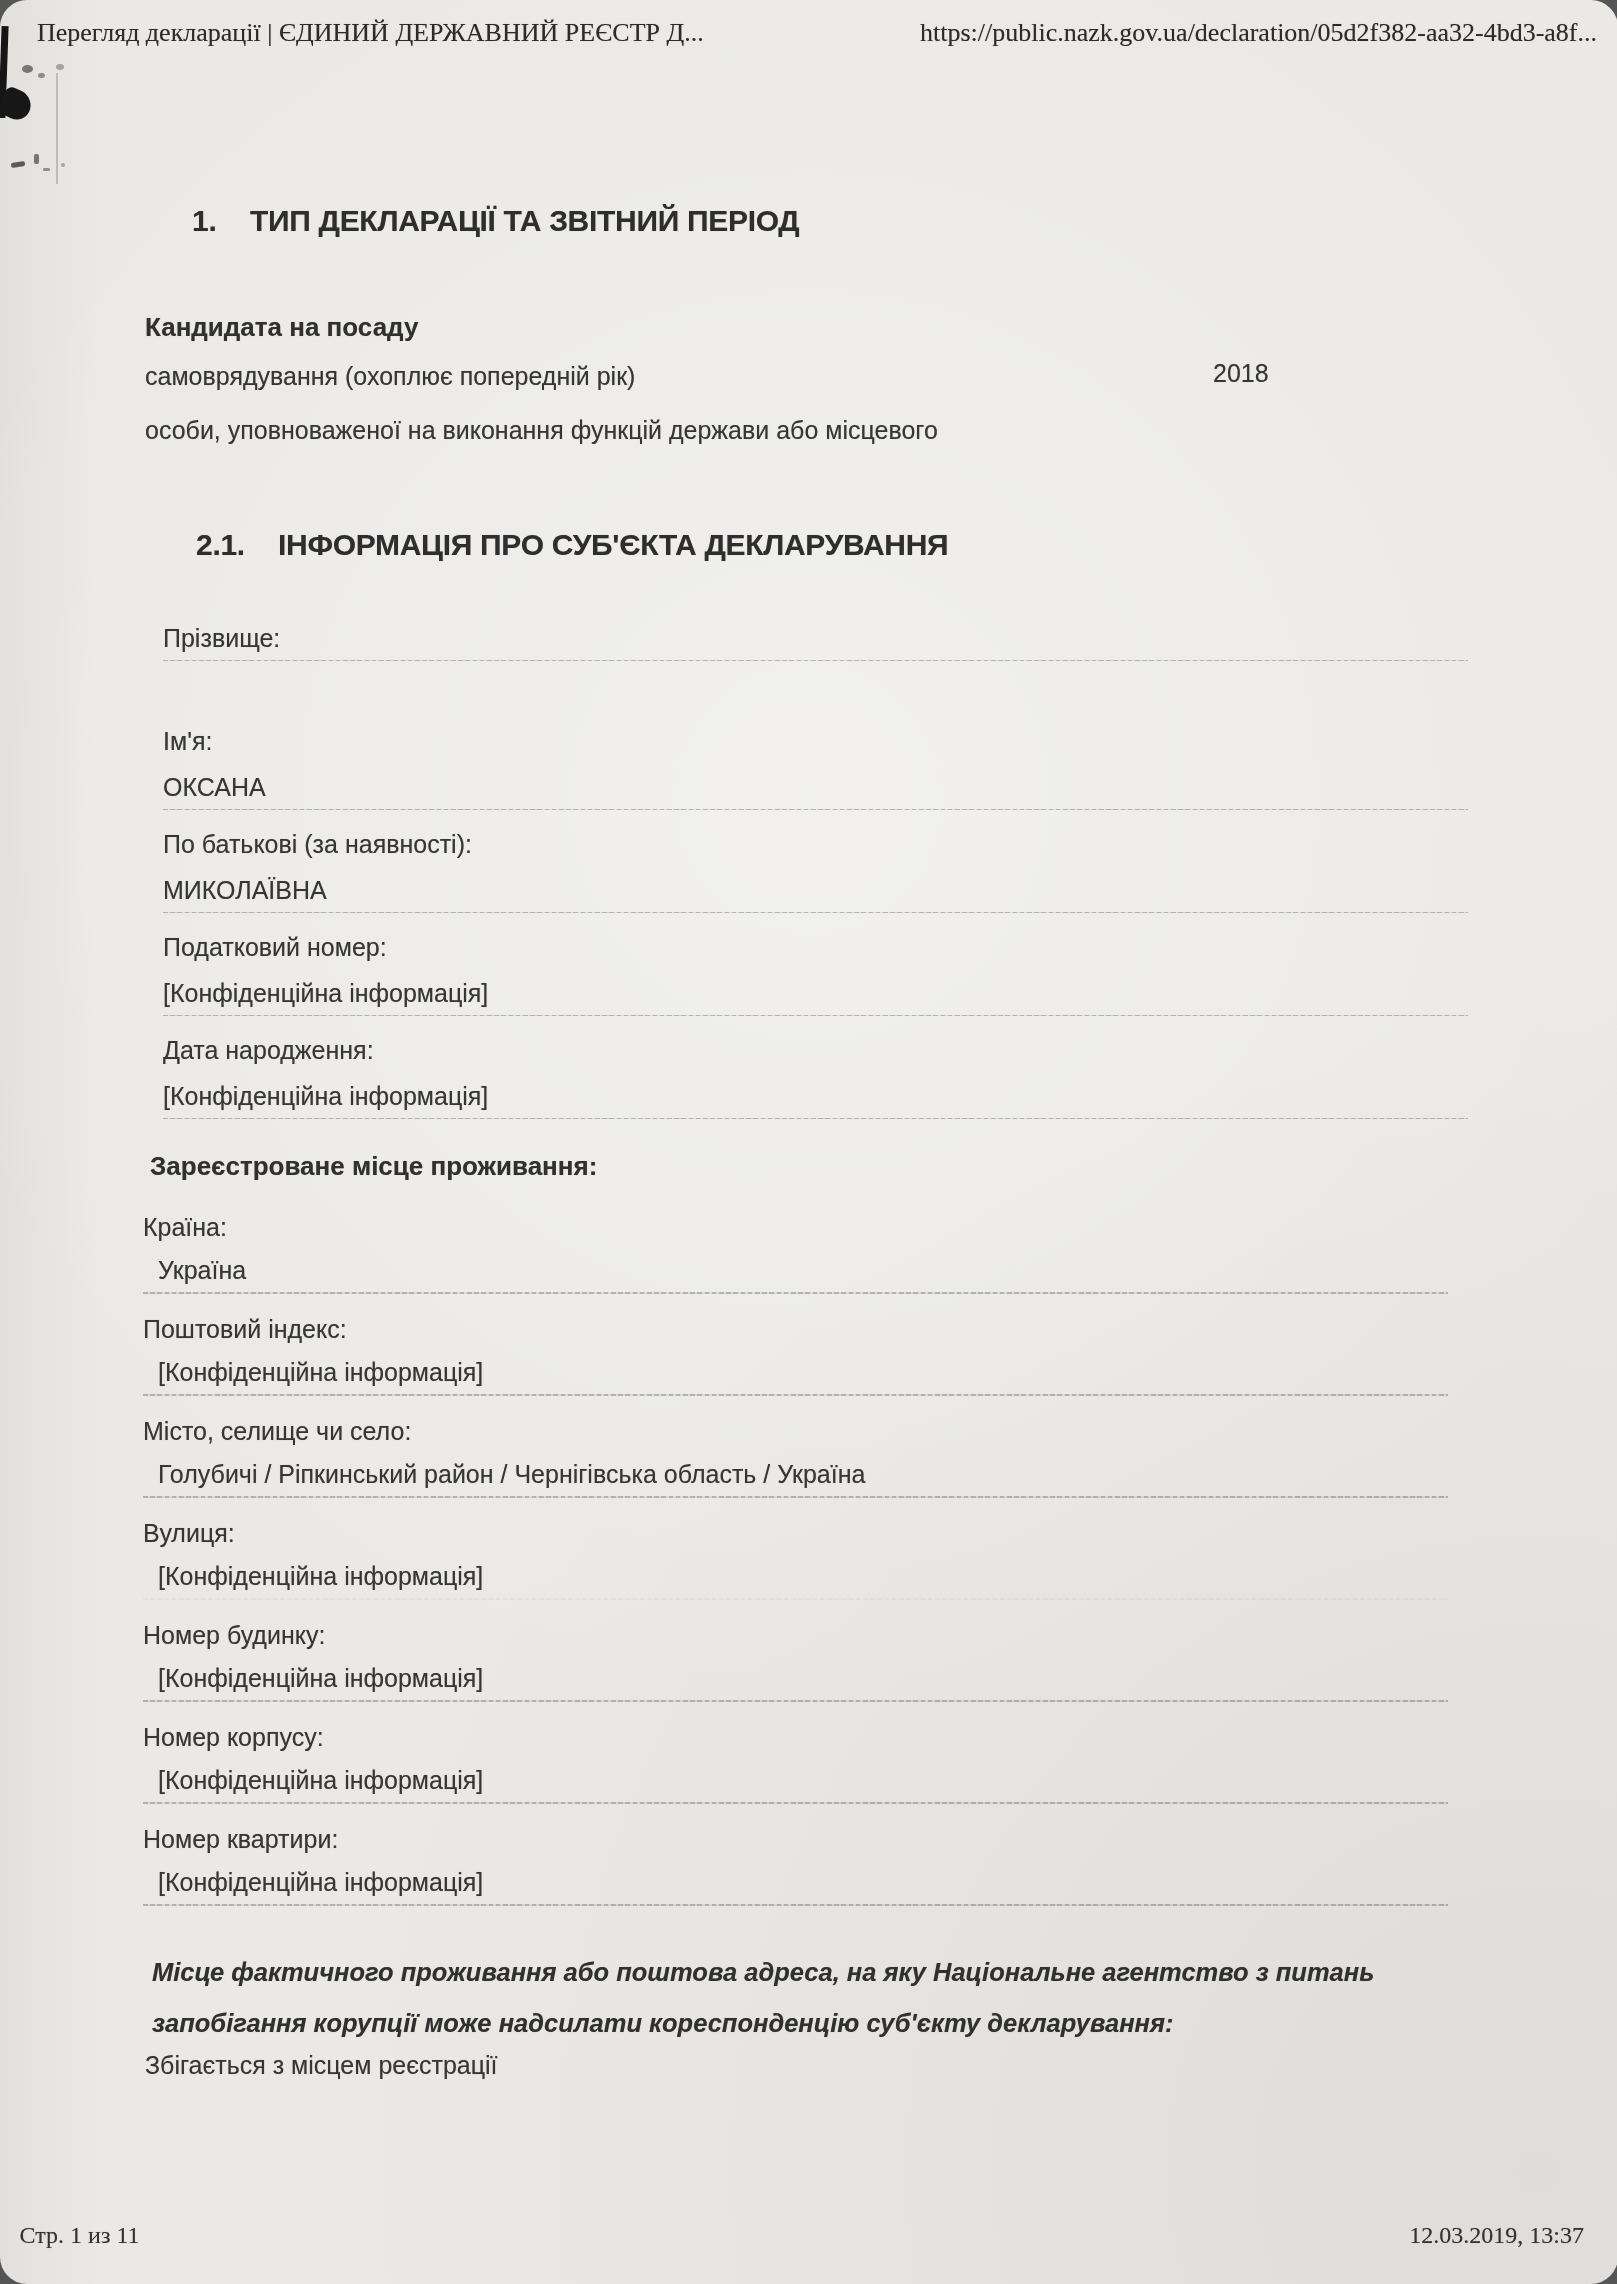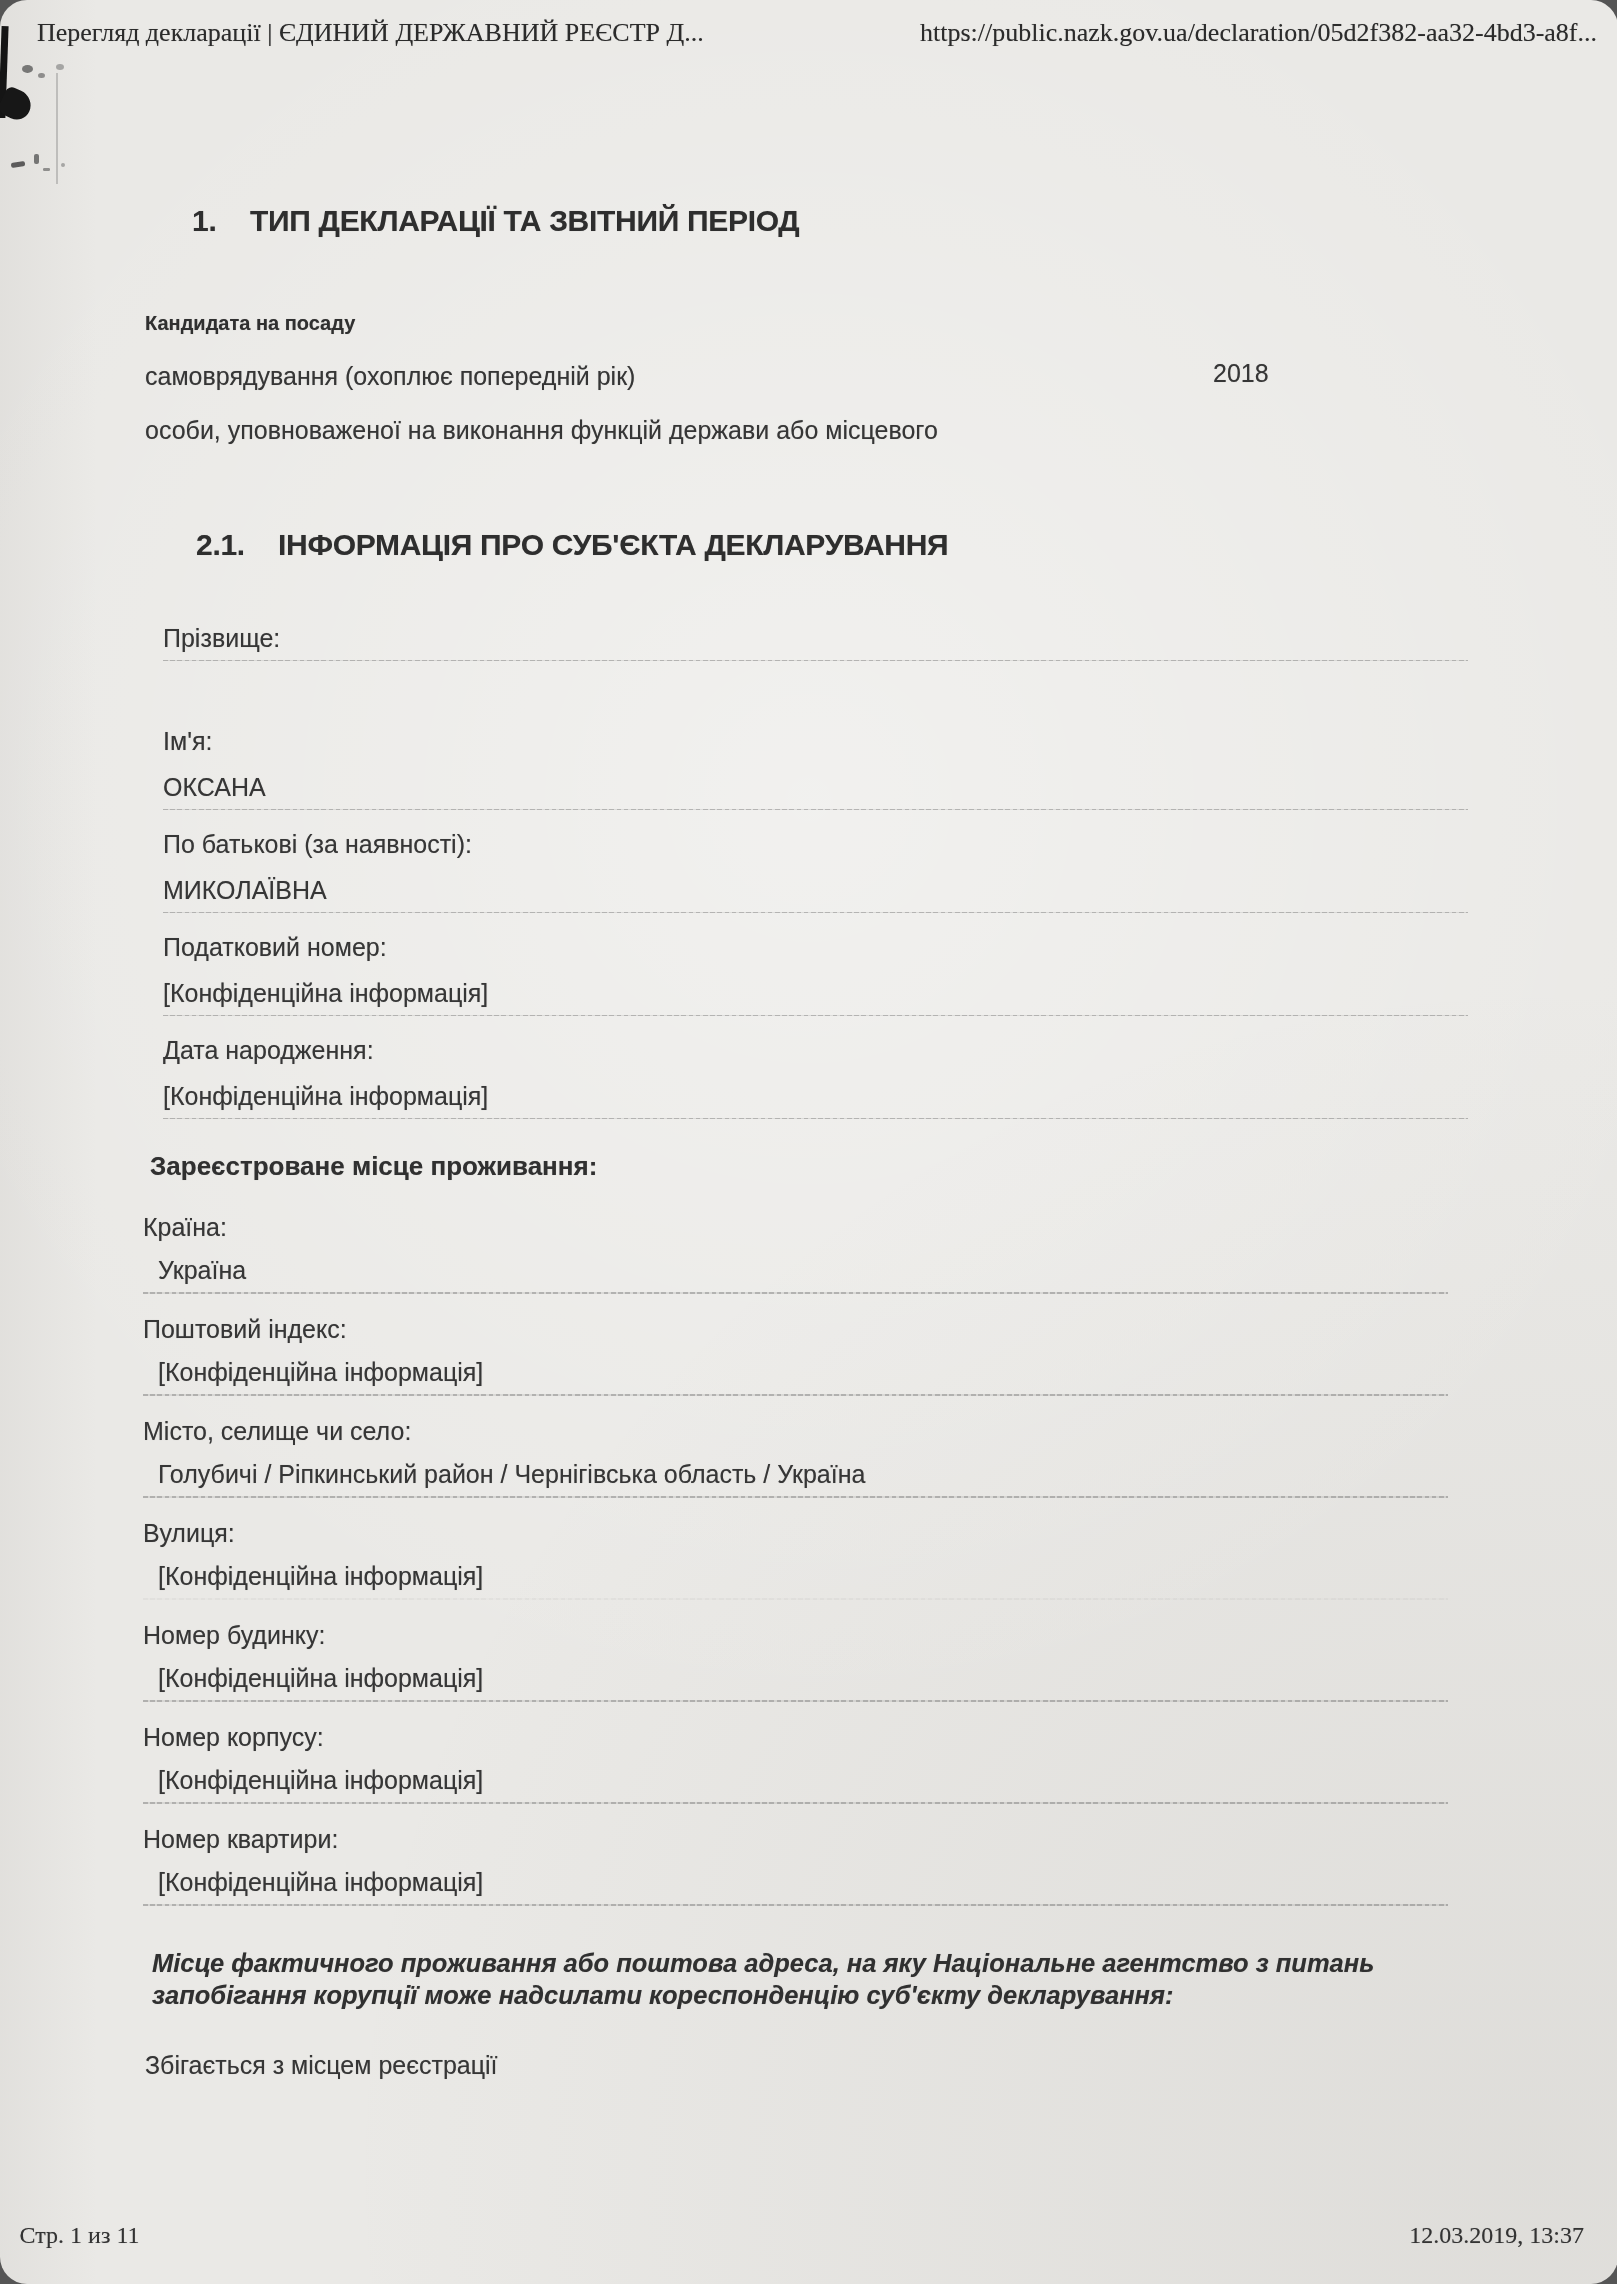--- a/index.html
+++ b/index.html
@@ -47,21 +47,21 @@
   }
   .h1 .num{ width:58px; }
   .h2{
     position:absolute; top:528px; left:196px;
     display:flex; font-weight:bold; font-size:30px; color:#2e2e2e;
     letter-spacing:-0.3px;
   }
   .h2 .num{ width:82px; }
 
   
-  .decl-title{ position:absolute; top:312px; left:145px; font-size:20px; font-weight:bold; color:#303030; }
+  .decl-title{ position:absolute; top:312px; left:145px; font-size:26px; font-weight:bold; color:#303030; }
   .decl-desc{ position:absolute; top:362px; left:145px; font-size:25px; }
   .decl-desc .dline{ height:25px; margin-bottom:29px; white-space:nowrap; }
   .decl-year{ position:absolute; top:359px; left:1213px; font-size:25px; }
 
   
   .group{ position:absolute; left:143px; width:1305px; }
   .group1{ top:626px;margin-left:20px; }
   .group2{ top:1215px; }
   .field{ height:103px; }
   .group2 .field{ height:102px; }
@@ -77,21 +77,21 @@
   }
   .rule.faint{ opacity:0.12; }
 
   .subheading{
     position:absolute; top:1151px; left:150px;
     font-size:26px; font-weight:bold; color:#303030;
   }
 
   .para{
     position:absolute; top:1947px; left:152px; width:1301px;
-    font-size:25.5px; font-weight:bold; font-style:italic; line-height:32px; color:#303030;
+    font-size:25.5px; font-weight:bold; font-style:italic; line-height:51px; color:#303030;
   }
   .para-value{ position:absolute; top:2051px; left:145px; font-size:25px; }
 
   
   .art{ position:absolute; }
   .edge-strip{ left:0; top:26px; width:6.5px; height:92px; background:#151515; transform:rotate(2deg); }
   .corner-blob{ left:1.3px; top:90px; width:30px; height:29px; background:#171717;
     border-radius:30% 70% 60% 40%; transform:rotate(25deg); }
   .dot1{ left:22px; top:65px; width:10.5px; height:7.8px; background:#4a4a4a; opacity:.7; border-radius:50%; filter:blur(0.7px); }
   .dot2{ left:38px; top:73px; width:6.5px; height:5.2px; background:#555; opacity:.6; border-radius:50%; filter:blur(0.7px); }

